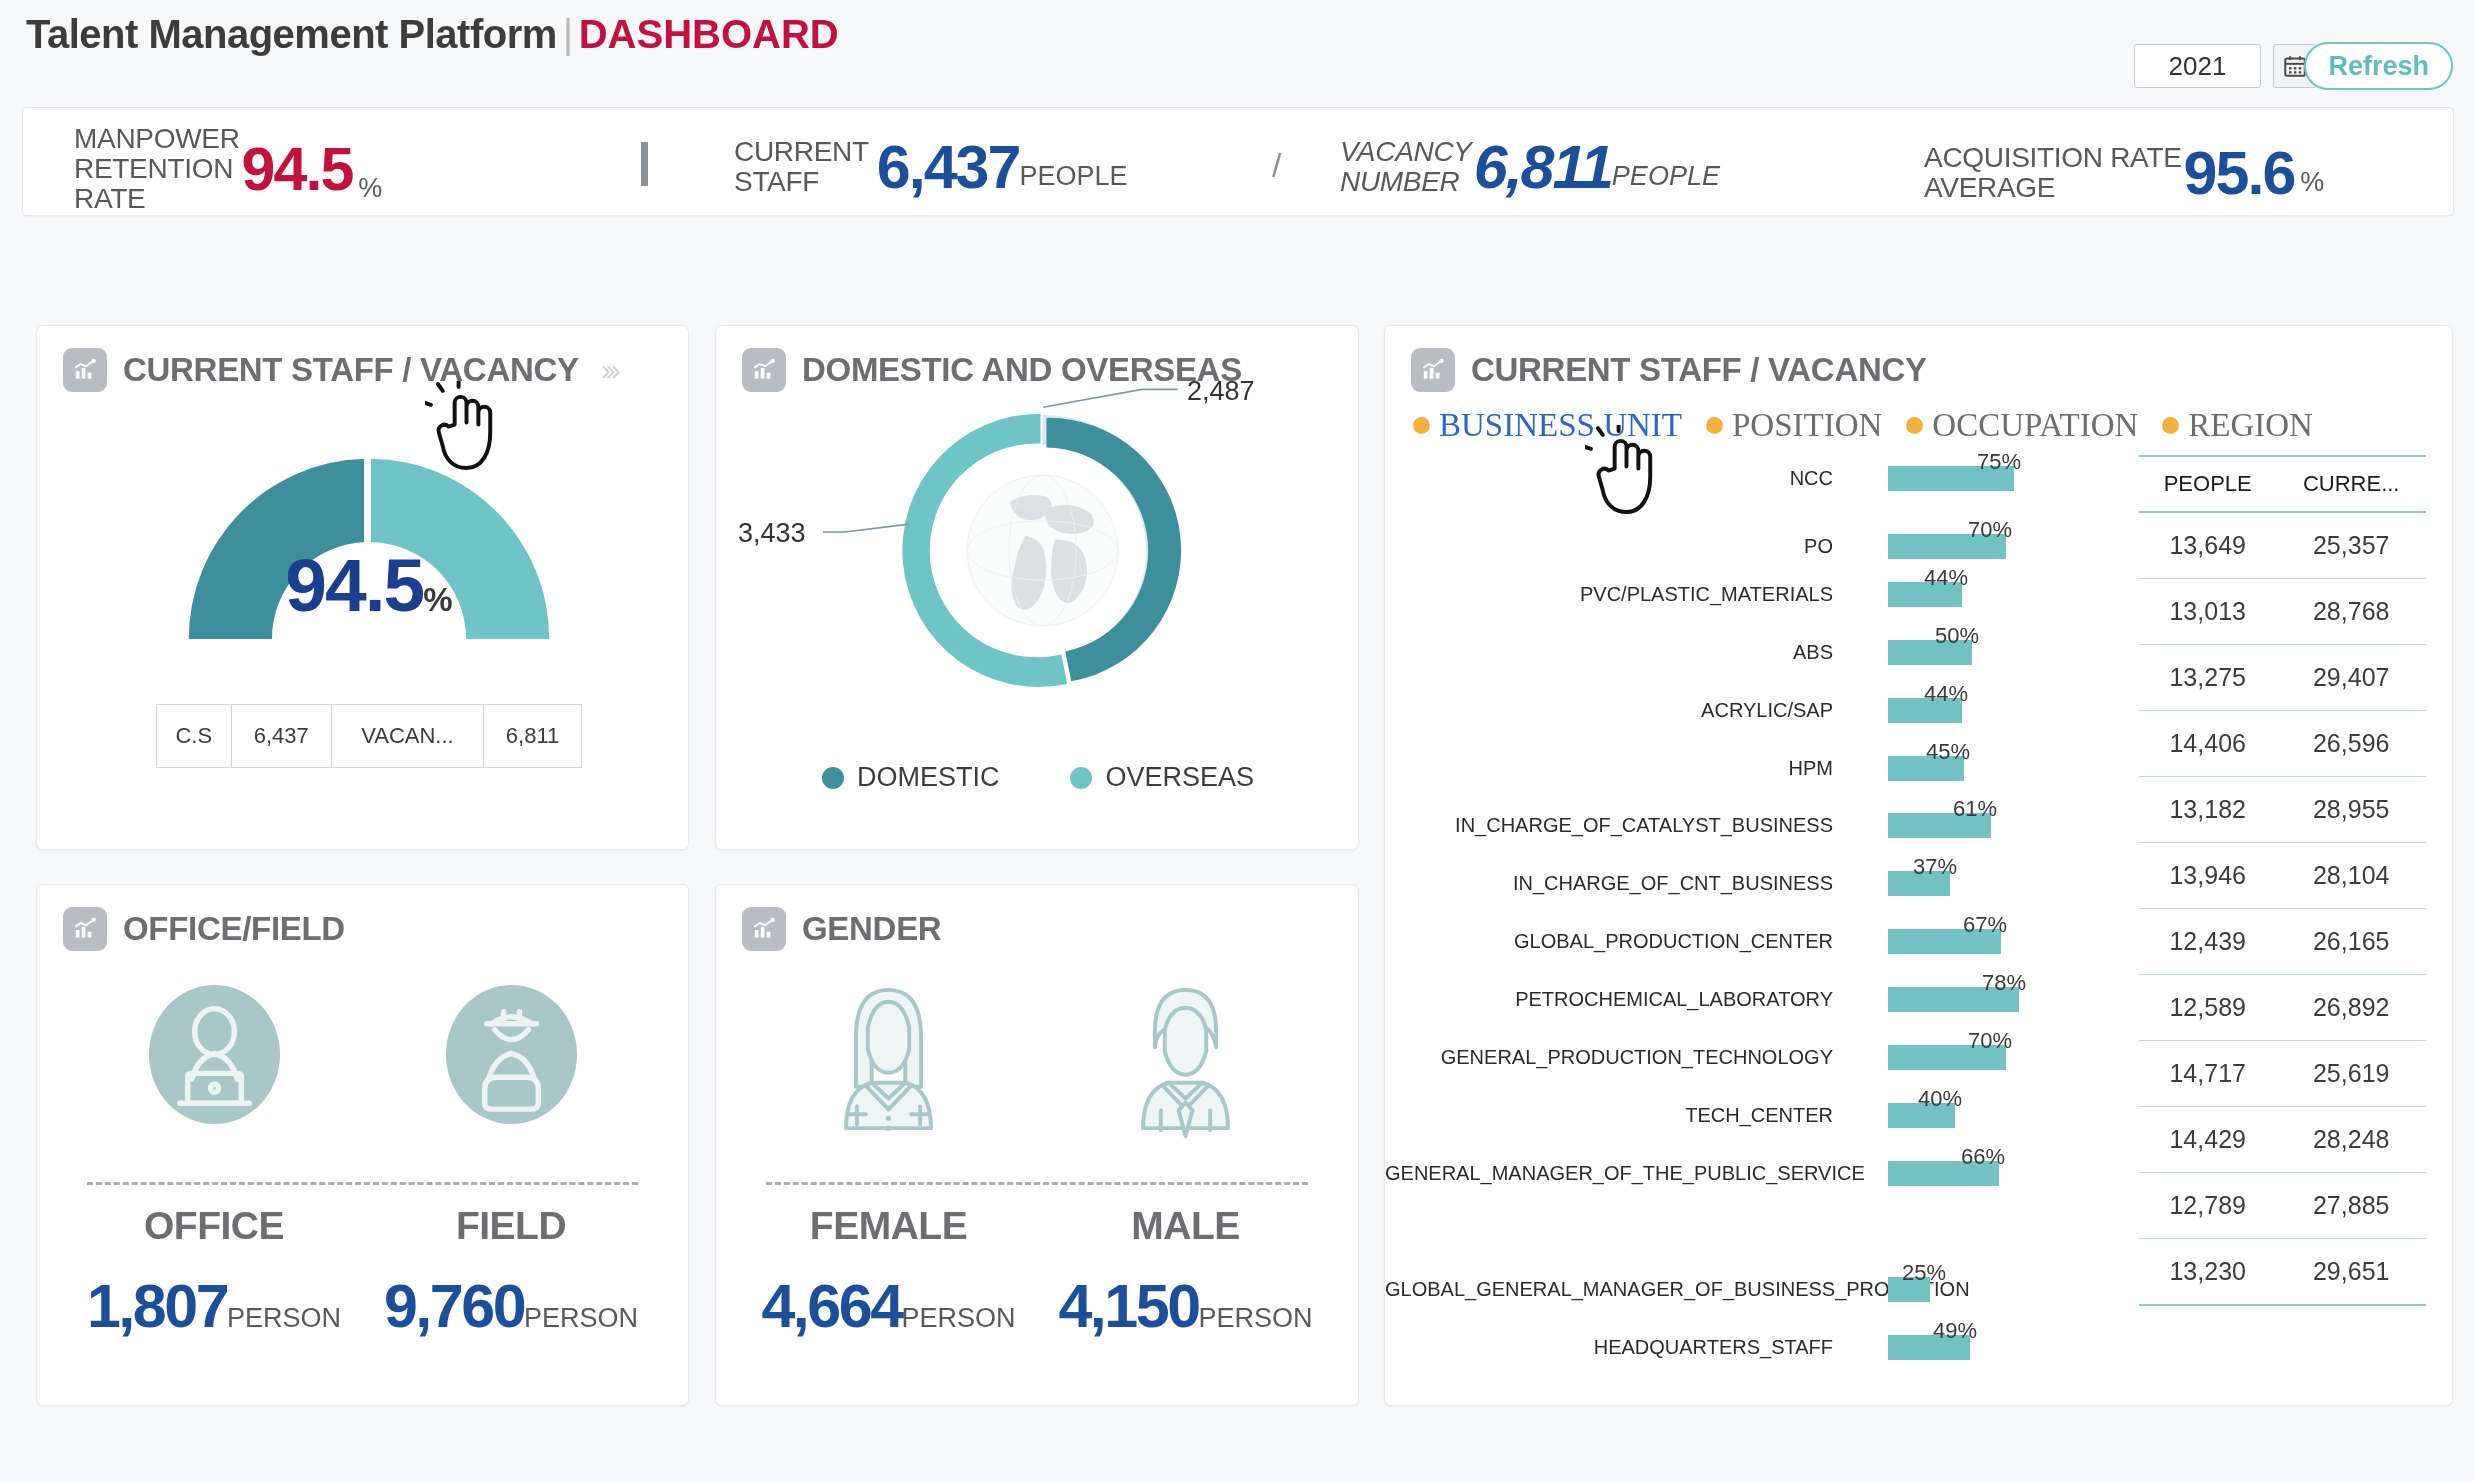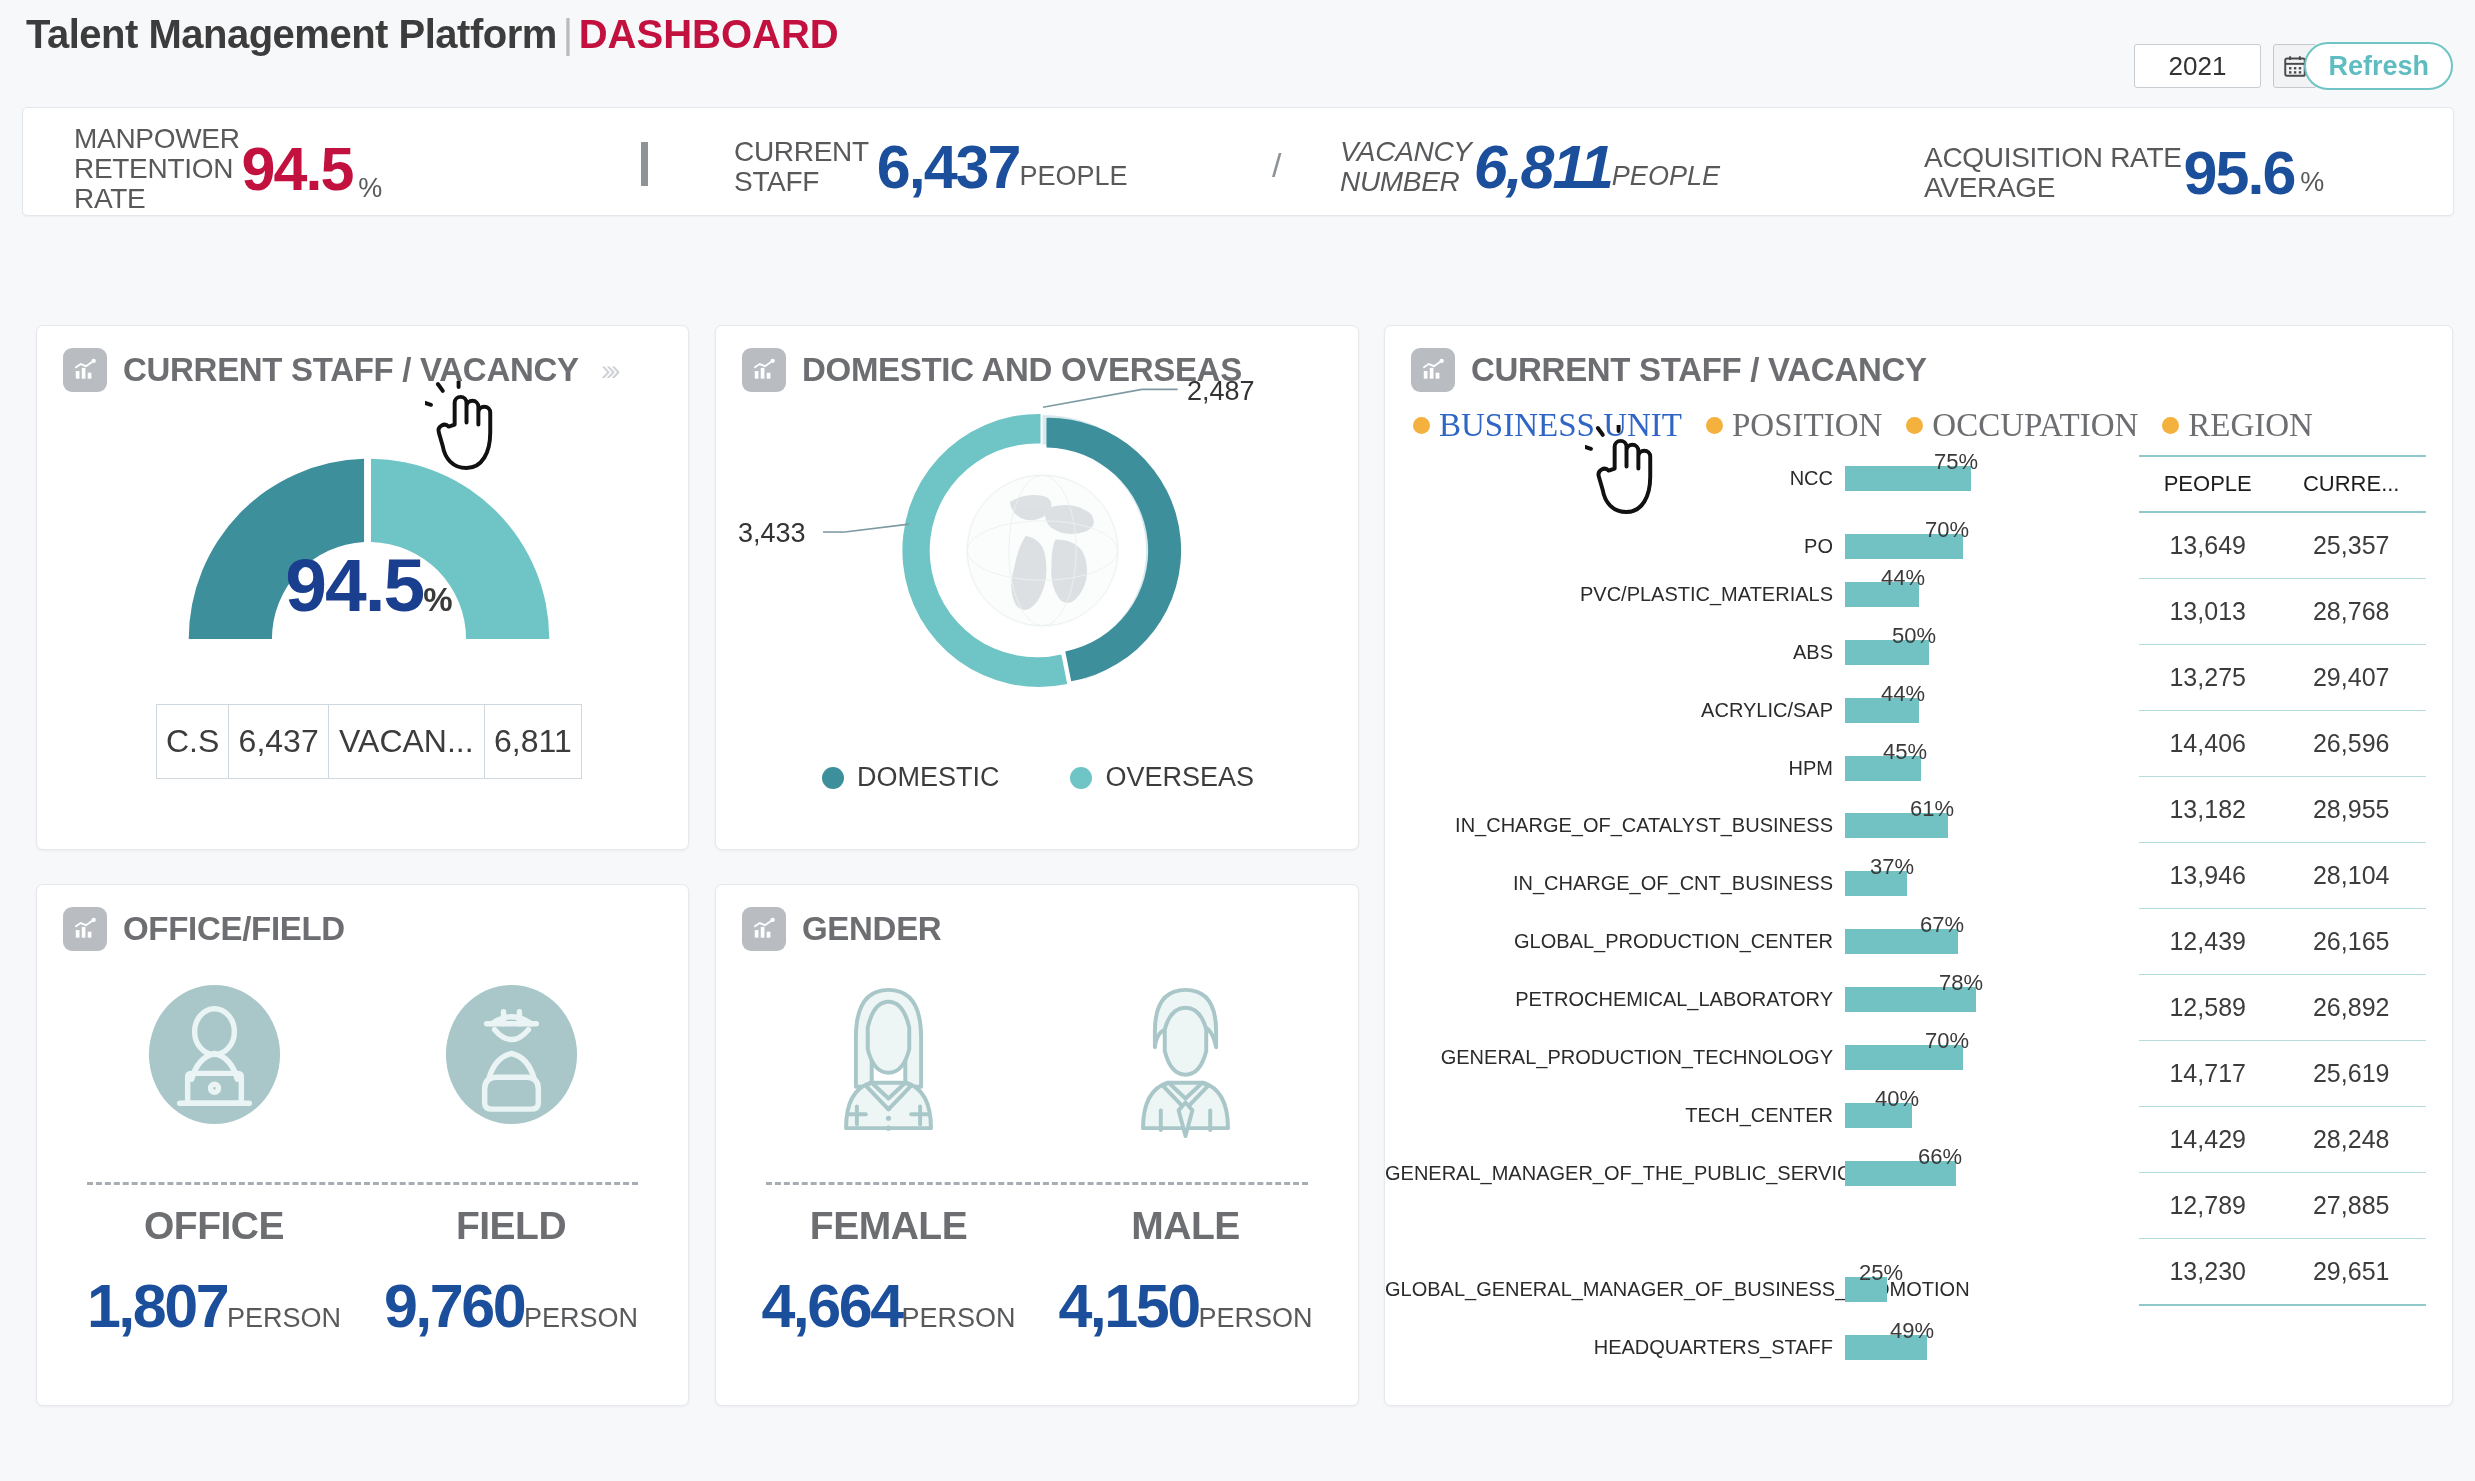--- a/index.html
+++ b/index.html
@@ -124,21 +124,21 @@
   }
   .gauge-num {
     font-size: 75px; font-weight: 700; color: #1b3f8f;
     letter-spacing: -2px;
   }
   .gauge-pct { font-size: 33px; font-weight: 600; color: #3a3a3a; }
   .gauge-tbl {
     position: absolute; left: 119px; top: 378px;
     width: 426px;
     border-collapse: collapse;
-    font-size: 32px; color: #3c3c3c;
+    font-size: 22px; color: #3c3c3c;
   }
   .gauge-tbl td {
     border-top: 1.5px solid #cfd8de;
     border-bottom: 1.5px solid #cfd8de;
     border-left: 1.5px solid #cfd8de;
     padding: 18px 8px; text-align: center;
     white-space: nowrap; overflow: hidden;
   }
   .gauge-tbl td:last-child { border-right: 1.5px solid #cfd8de; }
 
@@ -216,21 +216,21 @@
   }
   .bar-row {
     position: absolute; left: 0; width: 693px; height: 46px;
     display: flex; align-items: center;
   }
   .bar-cat {
     width: 460px; text-align: right; padding-right: 12px;
     font-size: 20px; color: #2b2b2b;
     white-space: nowrap; overflow: visible;
   }
-  .bar-track { position: relative; height: 46px; flex: 1; }
+  .bar-track { position: relative; height: 46px; flex: 1; margin-left: 43px; }
   .bar-fill {
     position: absolute; left: 0; top: 11px; height: 25px;
     background: #72c2c4;
   }
   .bar-pct {
     position: absolute; top: -6px;
     font-size: 22px; color: #3a3a3a; white-space: nowrap;
   }
 
   .tbl-area {

